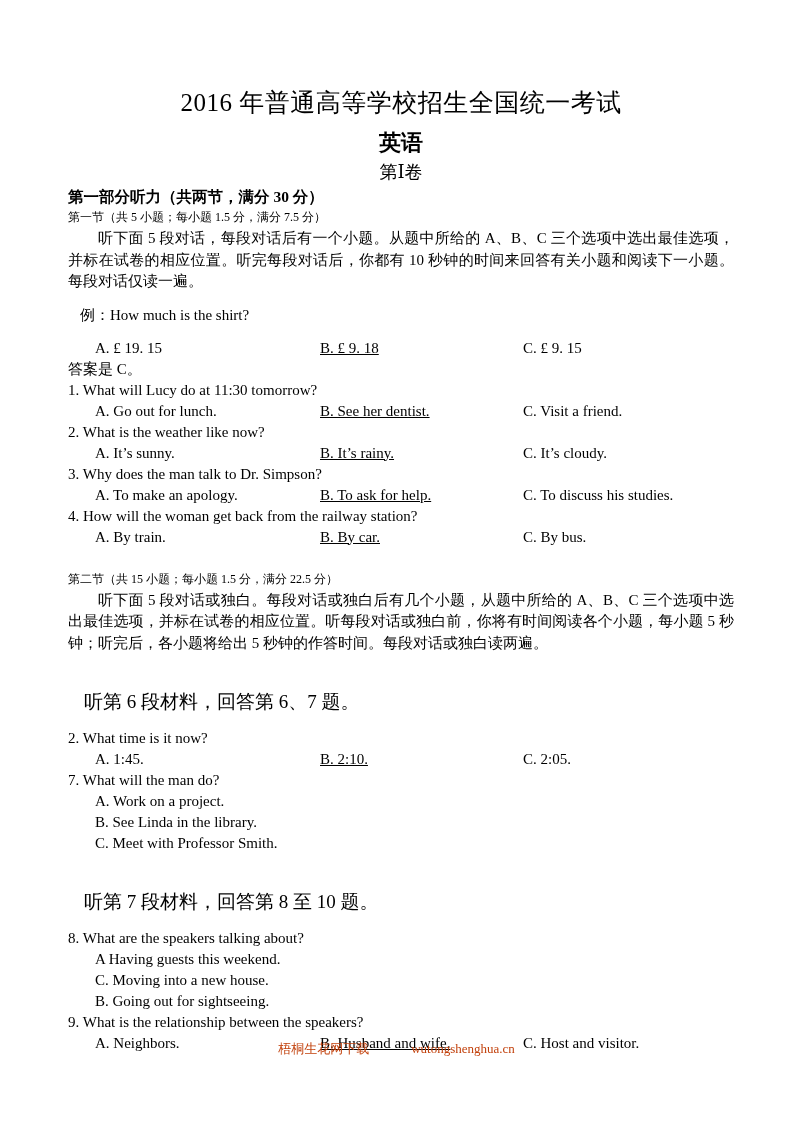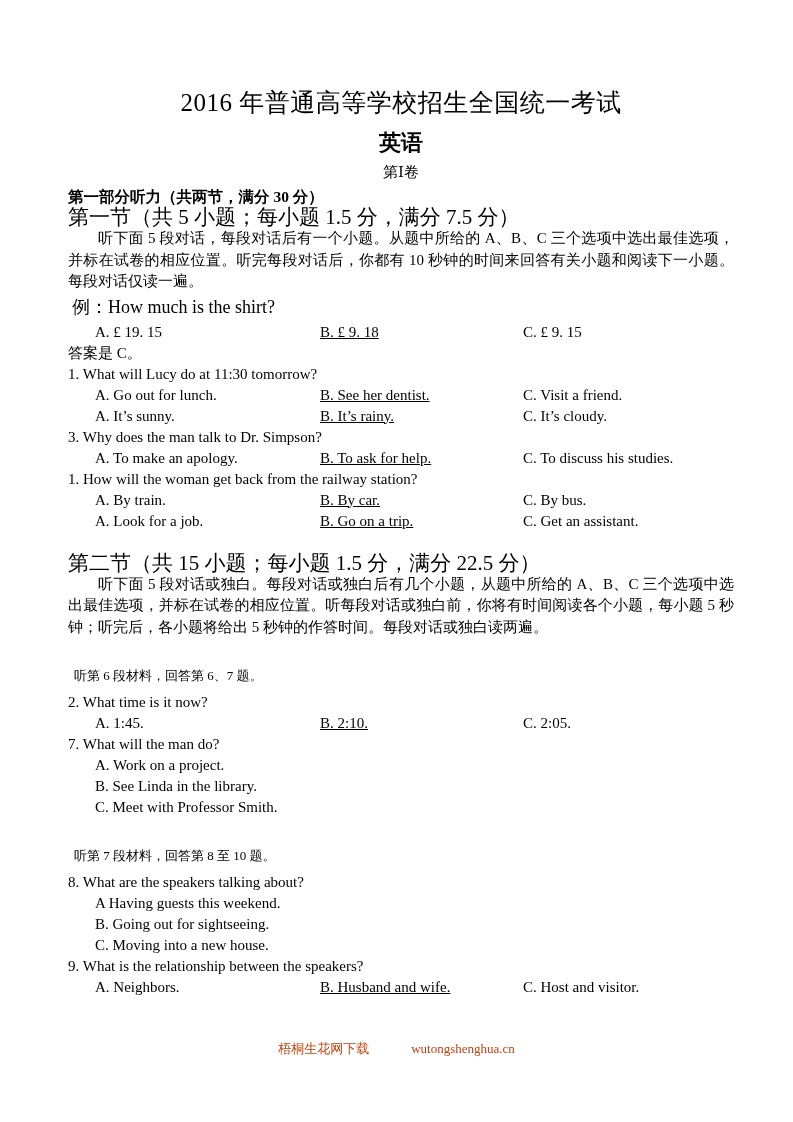--- a/index.html
+++ b/index.html
@@ -39,59 +39,59 @@
   }
   .doc-subtitle {
     text-align: center;
     font-size: 22px;
     line-height: 30px;
     font-weight: bold;
     margin: 8px 0 2px 0;
   }
   .paper-label {
     text-align: center;
-    font-size: 15px;
+    font-size: 18px;
     line-height: 24px;
     margin: 0 0 2px 0;
   }
 
   
   .part-heading {
     font-size: 15.5px;
     line-height: 21px;
     font-weight: bold;
     margin: 0;
   }
   .section-heading {
-    font-size: 21px;
+    font-size: 12px;
     line-height: 21px;
     margin: 0;
   }
   .instructions {
     font-size: 15px;
     line-height: 21.5px;
     margin: 0;
     text-align: justify;
     text-justify: inter-ideograph;
     text-indent: 30px;
   }
   .example-line {
-    font-size: 18px;
-    line-height: 21px;
-    margin: 4px;
+    font-size: 15px;
+    line-height: 21px;
+    margin: 12px;
   }
   .answer-line {
     font-size: 15px;
     line-height: 21px;
     margin: 0;
   }
   .material-line {
-    font-size: 13px;
-    line-height: 21px;
-    margin: 6px;
+    font-size: 19px;
+    line-height: 21px;
+    margin: 16px;
   }
   .question-line {
     font-size: 15px;
     line-height: 21px;
     margin: 0;
   }
   .spacer {
     height: 21px;
   }
 
@@ -156,45 +156,41 @@
     </div>
     <div class="answer-line">答案是 C。</div>
 
     <div class="question-line">1. What will Lucy do at 11:30 tomorrow?</div>
     <div class="options-row">
       <span class="opt opt-a">A. Go out for lunch.</span>
       <span class="opt opt-b">B. See her dentist.</span>
       <span class="opt opt-c">C. Visit a friend.</span>
     </div>
 
+    <div class="question-line">2. What is the weather like now?</div>
     <div class="options-row">
       <span class="opt opt-a">A. It’s sunny.</span>
       <span class="opt opt-b">B. It’s rainy.</span>
       <span class="opt opt-c">C. It’s cloudy.</span>
     </div>
 
     <div class="question-line">3. Why does the man talk to Dr. Simpson?</div>
     <div class="options-row">
       <span class="opt opt-a">A. To make an apology.</span>
       <span class="opt opt-b">B. To ask for help.</span>
       <span class="opt opt-c">C. To discuss his studies.</span>
     </div>
 
-    <div class="question-line">1. How will the woman get back from the railway station?</div>
+    <div class="question-line">4. How will the woman get back from the railway station?</div>
     <div class="options-row">
       <span class="opt opt-a">A. By train.</span>
       <span class="opt opt-b">B. By car.</span>
       <span class="opt opt-c">C. By bus.</span>
     </div>
 
-    <div class="options-row">
-      <span class="opt opt-a">A. Look for a job.</span>
-      <span class="opt opt-b">B. Go on a trip.</span>
-      <span class="opt opt-c">C. Get an assistant.</span>
-    </div>
 
     <div class="spacer"></div>
 
     <div class="section-heading">第二节（共 15 小题；每小题 1.5 分，满分 22.5 分）</div>
     <div class="instructions">听下面 5 段对话或独白。每段对话或独白后有几个小题，从题中所给的 A、B、C 三个选项中选出最佳选项，并标在试卷的相应位置。听每段对话或独白前，你将有时间阅读各个小题，每小题 5 秒钟；听完后，各小题将给出 5 秒钟的作答时间。每段对话或独白读两遍。</div>
 
     <div class="spacer"></div>
 
     <div class="material-line">听第 6 段材料，回答第 6、7 题。</div>
 
@@ -212,22 +208,22 @@
       <div class="opt-line">C. Meet with Professor Smith.</div>
     </div>
 
     <div class="spacer"></div>
 
     <div class="material-line">听第 7 段材料，回答第 8 至 10 题。</div>
 
     <div class="question-line">8. What are the speakers talking about?</div>
     <div class="options-stack">
       <div class="opt-line">A Having guests this weekend.</div>
+      <div class="opt-line">C. Moving into a new house.</div>
       <div class="opt-line">B. Going out for sightseeing.</div>
-      <div class="opt-line">C. Moving into a new house.</div>
     </div>
 
     <div class="question-line">9. What is the relationship between the speakers?</div>
     <div class="options-row">
       <span class="opt opt-a">A. Neighbors.</span>
       <span class="opt opt-b">B. Husband and wife.</span>
       <span class="opt opt-c">C. Host and visitor.</span>
     </div>
 
   </div>

